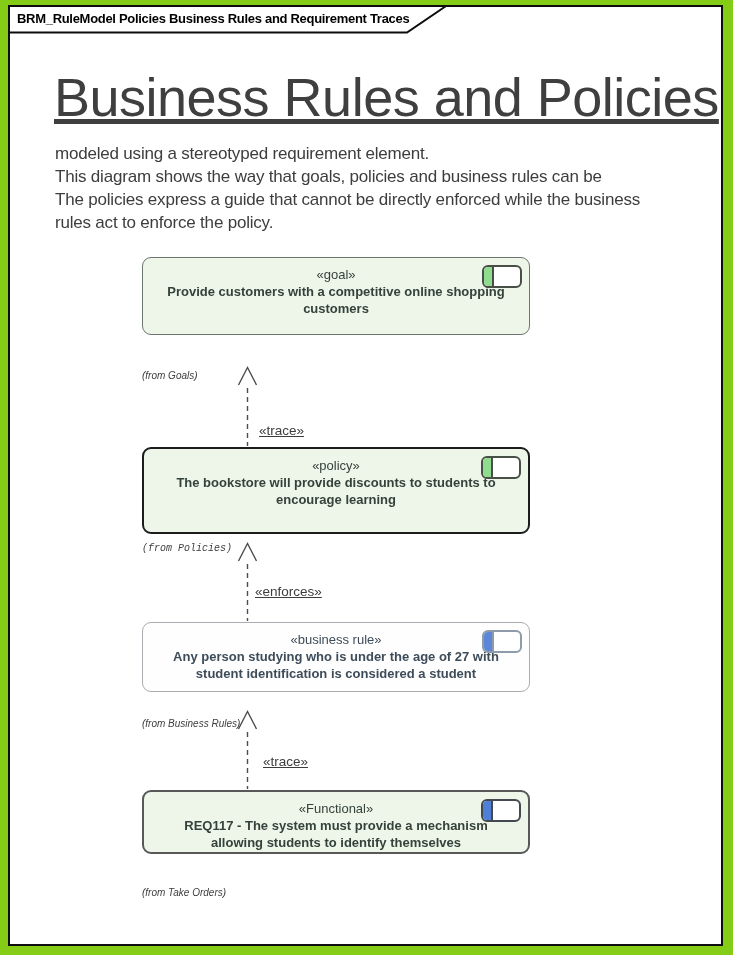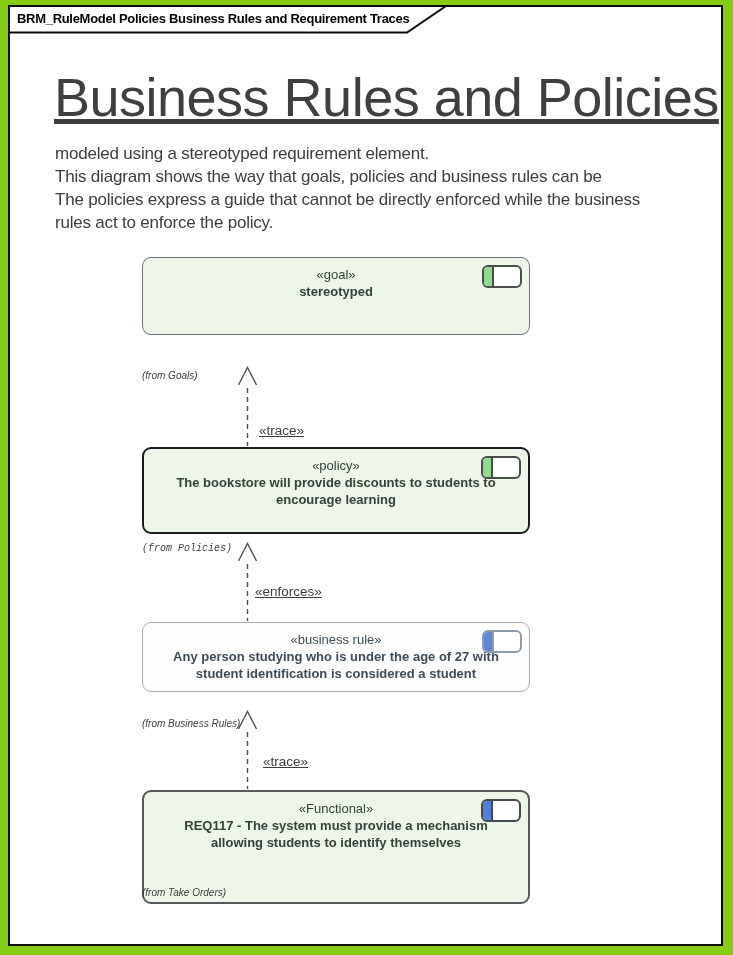--- a/index.html
+++ b/index.html
@@ -12,21 +12,21 @@
              letter-spacing:-0.3px;color:#000000;white-space:nowrap;}
   .title{position:absolute;left:54px;top:66px;font-size:54px;letter-spacing:-0.5px;
          color:#3f3f3f;white-space:nowrap;line-height:1.15;text-decoration:underline;}
   .description{position:absolute;left:55px;top:142px;width:650px;font-size:17px;
                line-height:23px;color:#3d3d3d;letter-spacing:-0.2px;}
   .node{position:absolute;left:142px;width:388px;box-sizing:border-box;
         border:1.5px solid #6d766d;border-radius:9px;text-align:center;padding-top:8px;}
   .n0{top:257px;height:78px;}
   .n1{top:447px;height:87px;border-width:2px;}
   .n2{top:622px;height:70px;}
-  .n3{top:790px;height:114px;border-width:2px;}
+  .n3{top:790px;height:64px;border-width:2px;}
   .stereo{font-size:13px;line-height:17px;}
   .name{font-weight:bold;font-size:13px;line-height:17px;}
   .req-icon{position:absolute;top:7px;right:7px;width:36px;height:19px;background:#ffffff;
             border:2px solid #474f47;border-radius:6px;}
   .icon-bar{position:absolute;left:0;top:0;bottom:0;width:8px;background:#8fdc8f;
             border-right:2px solid #474f47;border-radius:4px 0 0 4px;}
   .from-label{position:absolute;left:142px;width:388px;text-align:left;
               font-style:italic;font-size:10px;color:#3d3d3d;}
   .f0{top:370px;} .f1{top:543px;font-family:Liberation Mono, monospace;} .f2{top:718px;} .f3{top:887px;}
   .conn-label{position:absolute;font-size:13.5px;color:#3d3d3d;white-space:nowrap;text-decoration:underline;}
@@ -64,21 +64,22 @@
   <div class="description">
     <div>modeled using a stereotyped requirement element.</div>
     <div>This diagram shows the way that goals, policies and business rules can be</div>
     <div>The policies express a guide that cannot be directly enforced while the business</div>
     <div>rules act to enforce the policy.</div>
   </div>
 
   <div class="node n0" style="background: rgb(237, 246, 233); border-color: rgb(109, 118, 109); color: rgb(53, 65, 59);">
     <div class="stereo">«goal»</div>
     <div class="name">
-      <div>stereotyped</div>
+      <div>Provide customers with a competitive online shopping</div>
+      <div>customers</div>
     </div>
     <div class="req-icon" style="border-color: rgb(71, 79, 71);">
       <span class="icon-bar" style="background: rgb(143, 220, 143); border-right-color: rgb(71, 79, 71);"></span>
     </div>
   </div>
   <div class="from-label f0">(from Goals)</div>
 
   <div class="conn-label c0">«trace»</div>
 
   <div class="node n1" style="background: rgb(237, 246, 233); border-color: rgb(28, 28, 28); color: rgb(53, 65, 59);">

